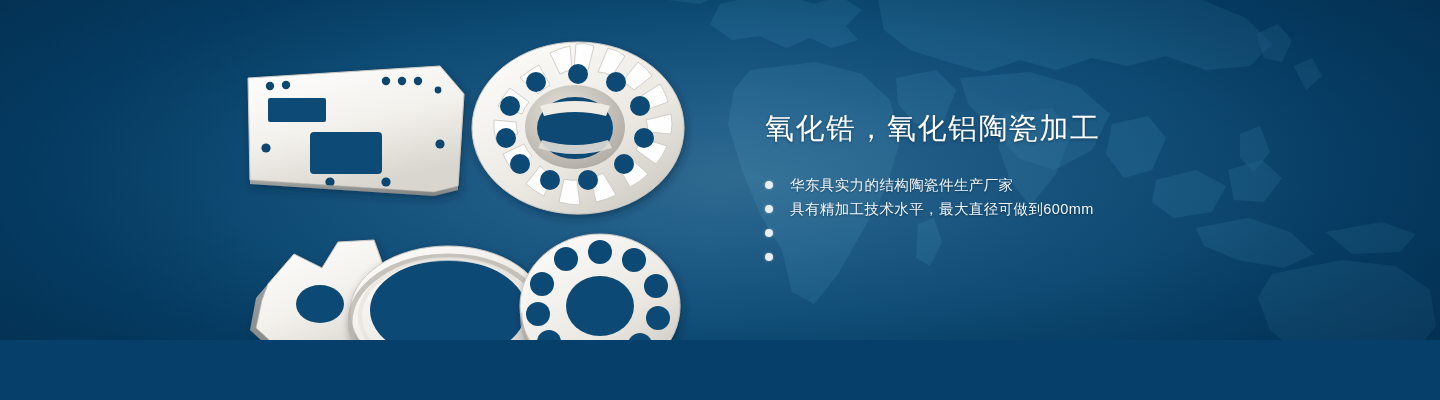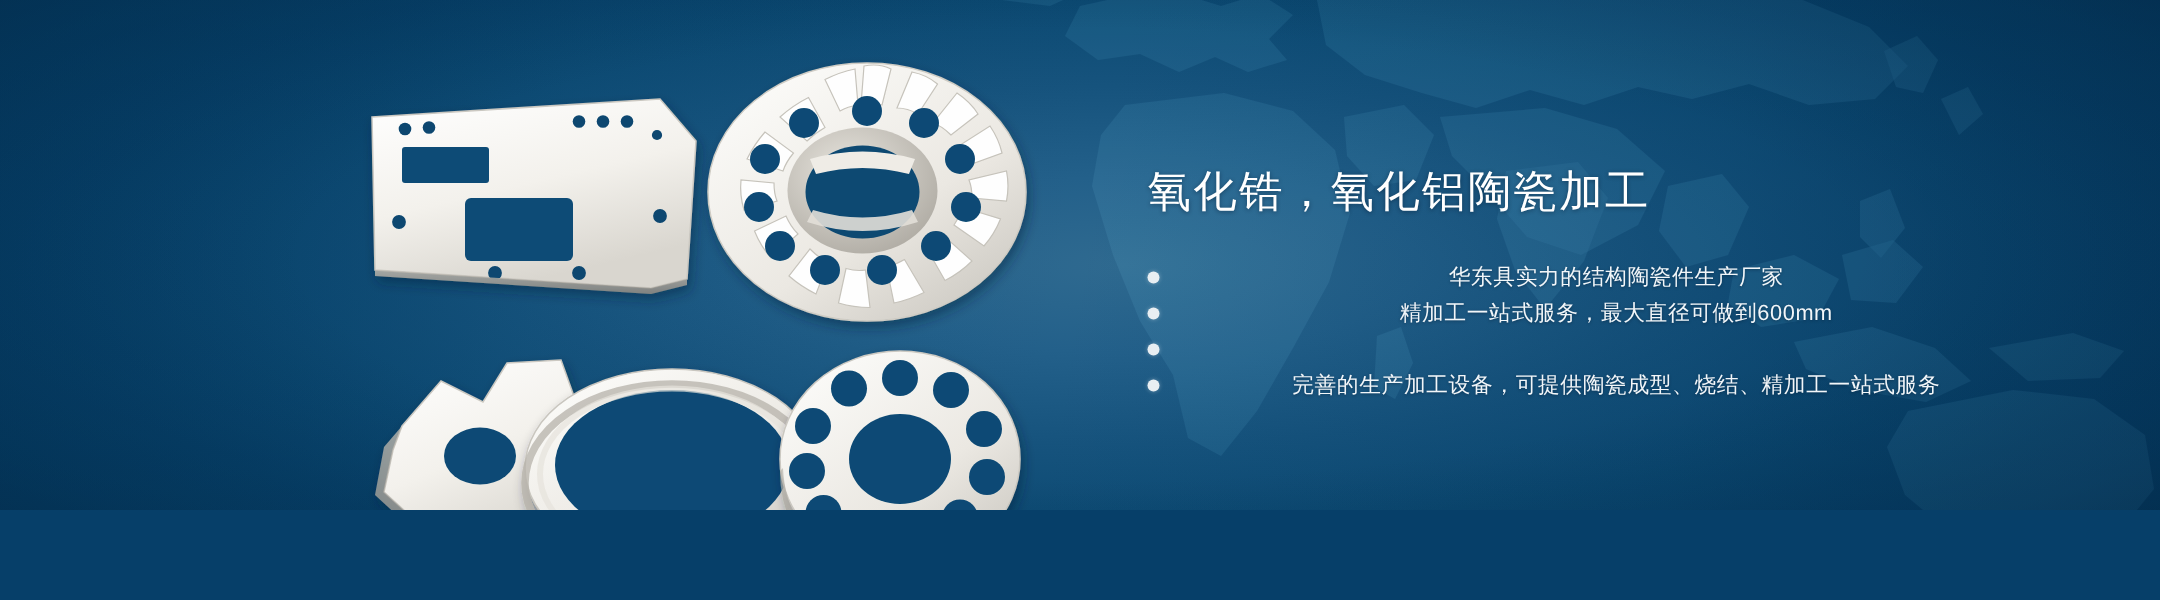--- a/index.html
+++ b/index.html
@@ -54,21 +54,20 @@
     line-height:40px;
     color:#ffffff;
     letter-spacing:1.5px;
     font-weight:400;
     white-space:nowrap;
     text-shadow:0 1px 3px rgba(0,20,40,0.45);
   }
   .bullets{
     margin-top:25px;
     list-style:none;
-    text-align:center;
   }
   .bullet{
     position:relative;
     padding-left:25px;
     height:24px;
     line-height:24px;
     font-size:14.5px;
     color:#f2f6f9;
     white-space:nowrap;
     letter-spacing:0.4px;
@@ -257,25 +256,24 @@
 
   <div class="copy">
     <h1 class="headline">氧化锆，氧化铝陶瓷加工</h1>
     <ul class="bullets">
       <li class="bullet">
         <span class="dot"></span>
         <span>华东具实力的结构陶瓷件生产厂家</span>
       </li>
       <li class="bullet">
         <span class="dot"></span>
-        <span>精加工一站式服务，最大直径可做到600mm</span>
-      </li>
-      <li class="bullet">
-        <span class="dot"></span>
-      </li>
-      <li class="bullet">
-        <span class="dot"></span>
-        <span>完善的生产加工设备，可提供陶瓷成型、烧结、精加工一站式服务</span>
+        <span>具有精加工技术水平，最大直径可做到600mm</span>
+      </li>
+      <li class="bullet">
+        <span class="dot"></span>
+      </li>
+      <li class="bullet">
+        <span class="dot"></span>
       </li>
     </ul>
   </div>
 
 </div>
 
 </body></html>

